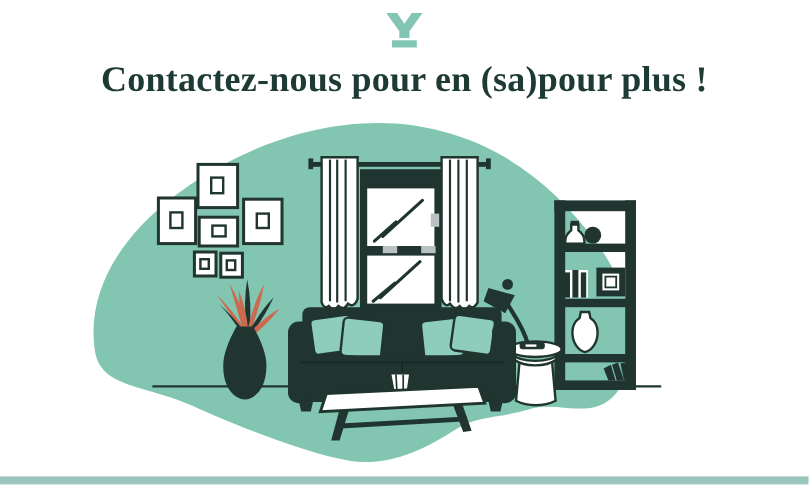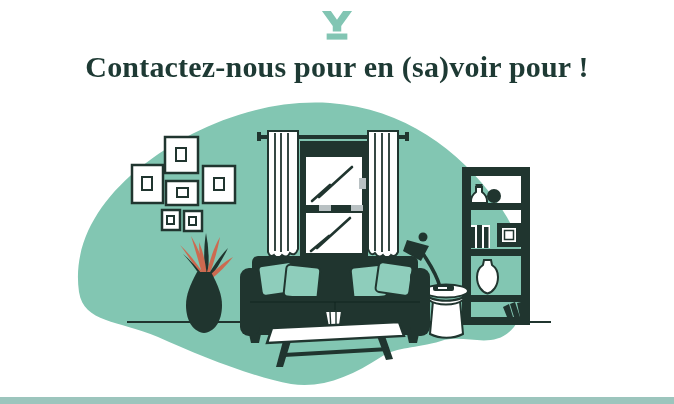--- a/index.html
+++ b/index.html
@@ -42,21 +42,21 @@
 
 <div class="stage">
 
   <div class="brand">
     <svg width="32" height="31" viewBox="0 0 34 31">
       <path style="fill:var(--logo-teal,#82c5b3)" d="M1,0 L10.5,0 L17,9.5 L23.5,0 L33,0 L21.5,16 L21.5,22 L12.5,22 L12.5,16 Z"></path>
       <path style="fill:var(--logo-teal,#82c5b3)" d="M6,24 L28,24 L28,30.5 L6,30.5 Z"></path>
     </svg>
   </div>
 
-  <h1 class="title">Contactez-nous pour en (sa)voir pour !</h1>
+  <h1 class="title">Contactez-nous pour en (sa)pour plus !</h1>
 
   <svg class="illustration" width="674" height="404" viewBox="0 0 674 404">
 
     <g>
       <path class="f-teal" d="M330,103
         C255,98 185,132 142,166
         C100,199 72,243 79,292
         C84,323 118,320 158,337
         C198,355 252,377 291,384
         C322,389 352,376 381,357

